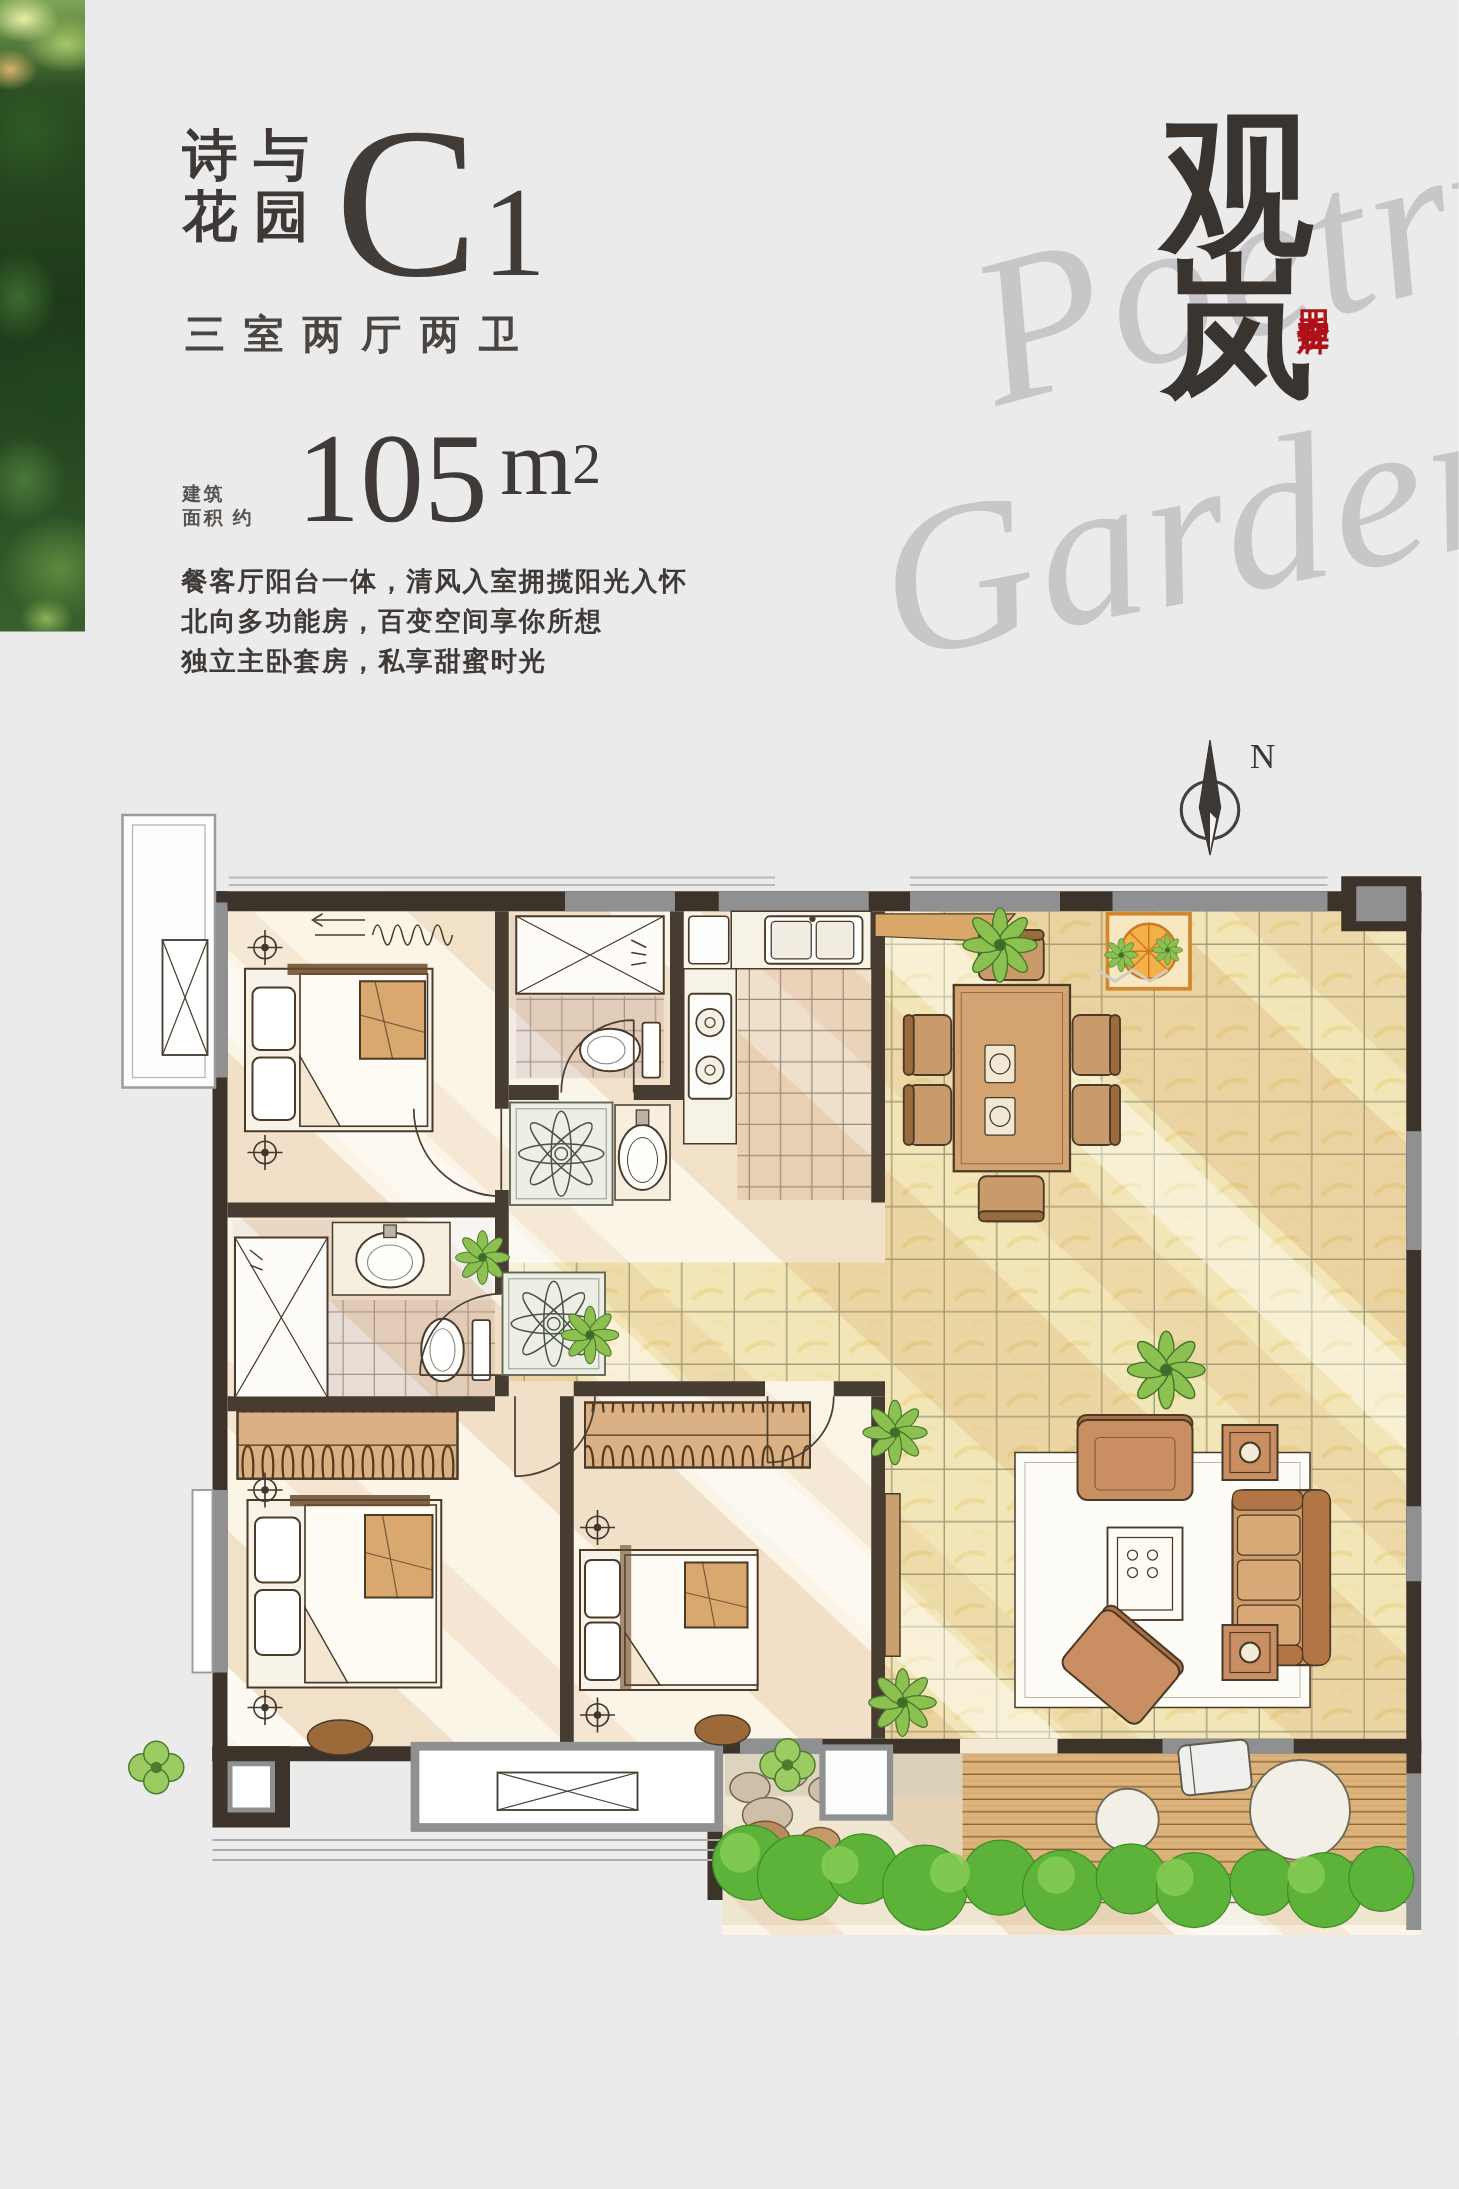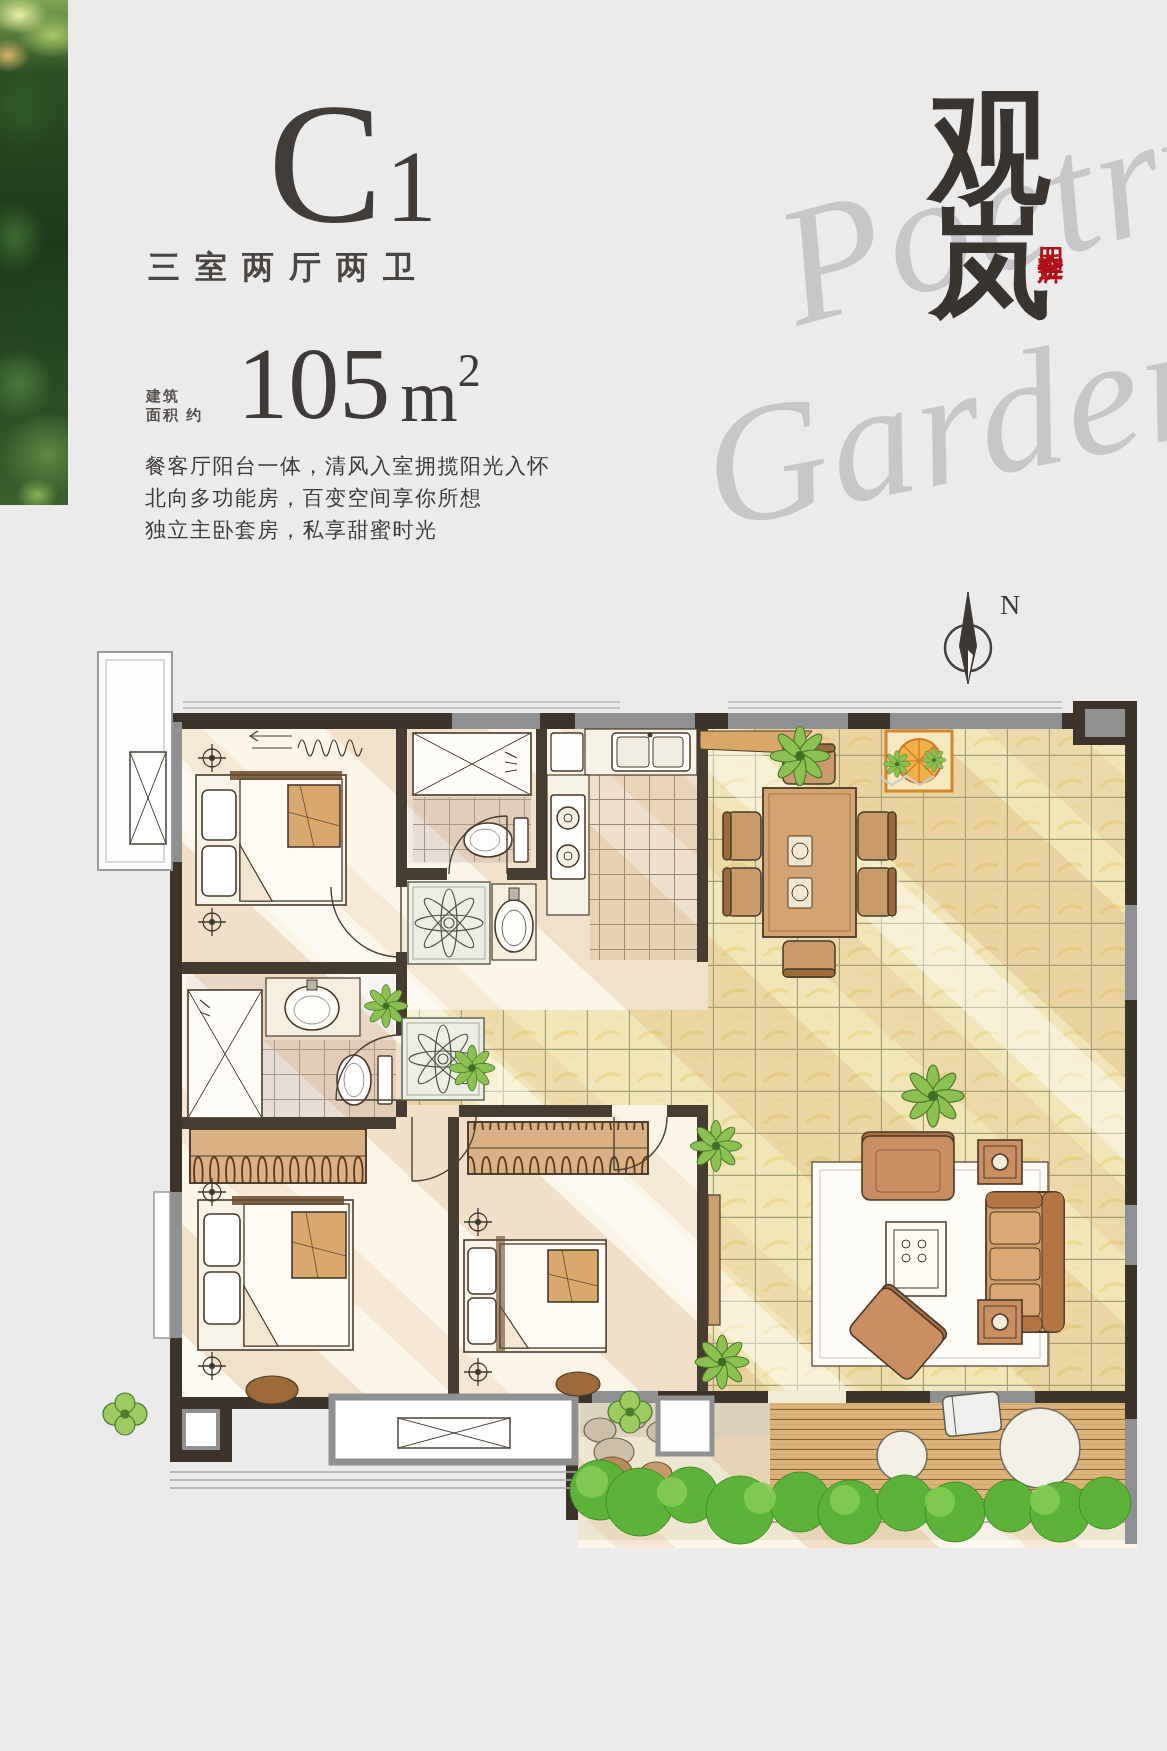--- a/index.html
+++ b/index.html
@@ -22,27 +22,27 @@
       linear-gradient(180deg,#7da554 0%,#2c4f23 14%,#1d3a19 48%,#2a4d24 78%,#38602c 100%);
   }
   .title{position:absolute;left:146px;top:100px;color:#3e3936;font-weight:800;
          font-size:44px;line-height:49px;letter-spacing:13px;}
   .unit{position:absolute;left:268px;top:77px;display:flex;align-items:baseline;
         font-family:"Liberation Serif",serif;color:#413c38;}
   .unit-letter{font-size:172px;line-height:1;}
   .unit-number{font-size:102px;line-height:1;margin-left:3px;}
   .subtitle{position:absolute;left:148px;top:246px;font-size:32px;letter-spacing:15px;
             color:#4b4541;font-weight:600;}
-  .area{position:absolute;left:146px;top:338px;display:flex;align-items:flex-end;color:#3f3a37;}
+  .area{position:absolute;left:146px;top:338px;display:flex;align-items:flex-start;color:#3f3a37;}
   .area-label{font-size:15px;line-height:19px;letter-spacing:2px;color:#57524e;
               align-self:flex-end;margin-right:14px;padding-bottom:6px;font-weight:600;}
   .area-value{font-family:"Liberation Serif",serif;font-size:102px;line-height:.9;margin-left:20px;}
   .area-unit{font-family:"Liberation Serif",serif;font-size:74px;line-height:.9;margin-left:10px;}
   .area-exp{font-family:"Liberation Serif",serif;font-size:46px;align-self:flex-start;margin-top:6px;}
-  .desc{position:absolute;left:145px;top:455px;font-size:21px;font-weight:400;color:#3f3a37;
+  .desc{position:absolute;left:145px;top:455px;font-size:21px;font-weight:700;color:#3f3a37;
         letter-spacing:1.5px;}
   .desc p{margin:0 0 11px 0;line-height:21px;}
   .watermark{position:absolute;font-family:"Liberation Serif",serif;font-style:italic;
              color:#c7c7ca;font-size:168px;white-space:nowrap;z-index:1;letter-spacing:4px;}
   .wm1{left:758px;top:178px;transform:rotate(-15deg);transform-origin:left top;}
   .wm2{left:688px;top:378px;transform:rotate(-11deg);transform-origin:left top;}
   .logo{position:absolute;left:924px;top:92px;width:132px;text-align:center;z-index:3;
         color:#393430;font-weight:900;font-size:122px;line-height:113px;}
   .seal{position:absolute;left:1034px;top:228px;z-index:3;color:#ae1117;font-weight:700;
         font-size:26px;letter-spacing:3px;writing-mode:vertical-rl;text-orientation:upright;}
@@ -52,20 +52,24 @@
 </head>
 <body>
 
 <div class="page">
 
   <div class="foliage"></div>
 
   <div class="watermark wm1">Poetry</div>
   <div class="watermark wm2">Garden</div>
 
+  <div class="title">
+    <div>诗与</div>
+    <div>花园</div>
+  </div>
   <div class="unit">
     <span class="unit-letter">C</span>
     <span class="unit-number">1</span>
   </div>
   <div class="subtitle">三室两厅两卫</div>
 
   <div class="area">
     <div class="area-label">
       <div>建筑</div>
       <div>面积 约</div>

